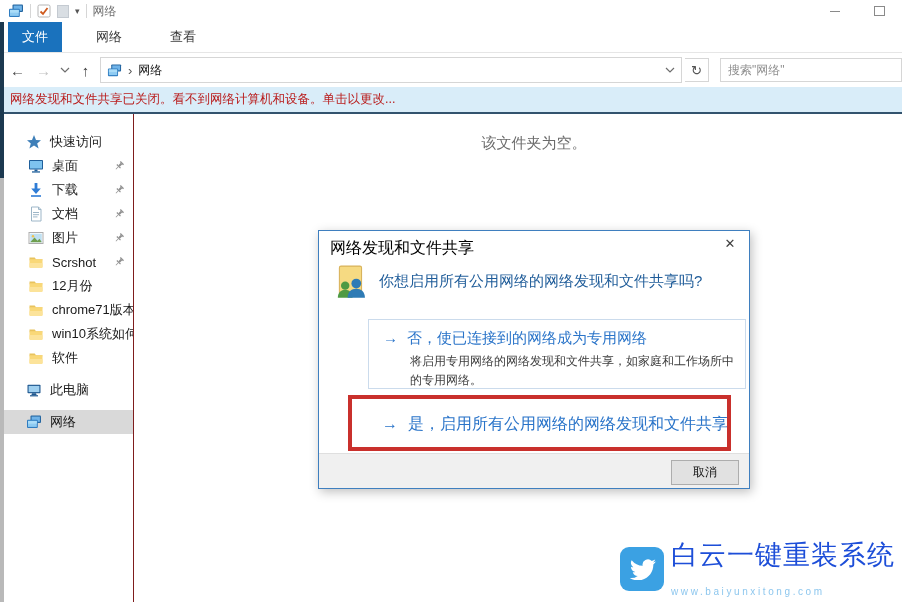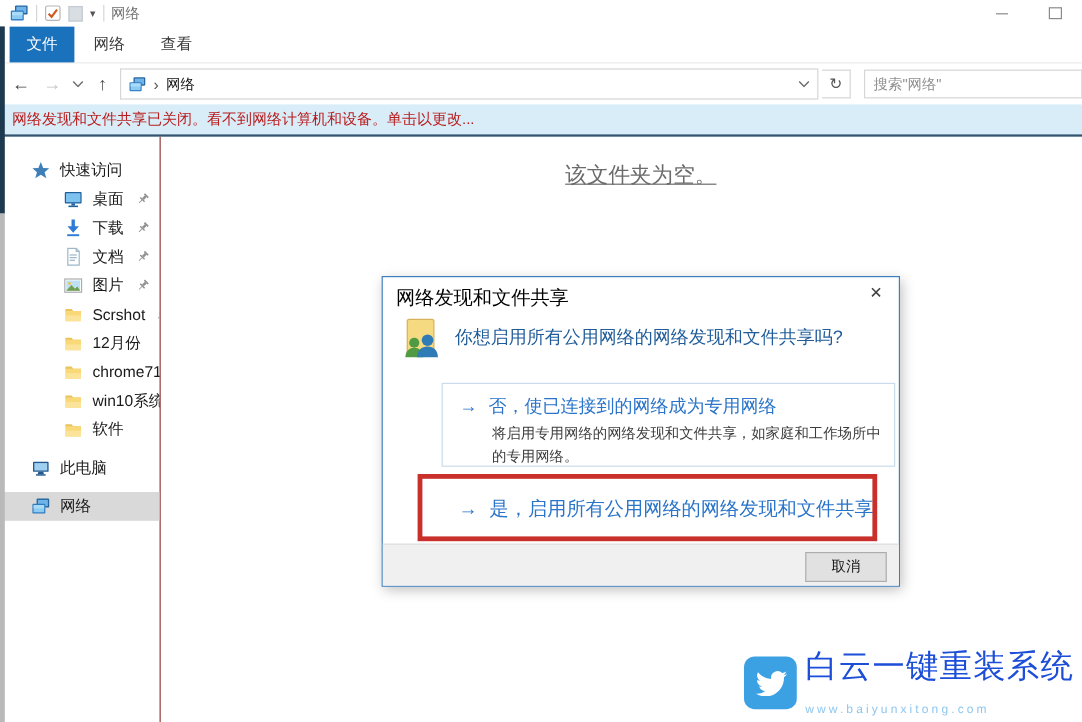--- a/index.html
+++ b/index.html
@@ -10,46 +10,46 @@
   .qat-ico{width:16px;height:16px;}
   .sep{width:1px;height:14px;background:#d6d6d6;}
   .clip-ico{width:14px;height:14px;}
   .gray-ico{width:12px;height:13px;background:#d9dee3;border:1px solid #c4cad1;box-sizing:border-box;}
   .caret{font-size:9px;color:#555;}
   .win-title{color:#6f6f6f;font-size:12px;margin-left:6px;}
   .win-controls{position:absolute;right:0;top:0;height:22px;display:flex;}
   .wc{width:45px;height:22px;display:flex;align-items:center;justify-content:center;}
   .min-glyph{width:10px;height:1px;background:#8a8a8a;}
   .max-glyph{width:9px;height:8px;border:1px solid #8a8a8a;}
-  .tabs{display:flex;align-items:stretch;height:30px;padding-left:8px;border-bottom:1px solid #e6e6e6;gap:2px;background:#fff;}
+  .tabs{display:flex;align-items:stretch;height:30px;padding-left:8px;border-bottom:1px solid #e6e6e6;gap:20px;background:#fff;}
   .tab{font-size:13px;padding:6px 14px 0;color:#3b3b3b;}
   .tab.active{background:#1a72bd;color:#fff;}
   .addrrow{height:34px;display:flex;align-items:center;padding-left:6px;gap:3px;background:#fff;}
   .navbtn{width:23px;text-align:center;font-size:15px;color:#454545;}
   .navbtn.disabled{color:#c3c3c3;}
   .chevbtn{width:13px;display:flex;align-items:center;justify-content:center;}
   .addrbox{flex:1;height:24px;border:1px solid #d6d6d6;display:flex;align-items:center;padding:0 6px;gap:6px;min-width:0;background:#fff;}
   .bc-ico{width:15px;height:15px;flex:none;}
   .bc-chev{color:#555;font-size:13px;}
   .bc-label{font-size:12px;color:#111;}
   .addr-spacer{flex:1;}
   .refbox{width:24px;height:24px;border:1px solid #d6d6d6;border-left:none;display:flex;align-items:center;justify-content:center;font-size:13px;color:#555;box-sizing:border-box;}
   .search{width:182px;height:24px;border:1px solid #d6d6d6;margin-left:8px;padding:0 7px;font-size:12px;color:#333;outline:none;box-sizing:border-box;}
   .search::placeholder{color:#8f8f8f;}
   .notifbar{height:25px;background:#d9edf9;border-bottom:2px solid #33536e;display:flex;align-items:center;padding-left:10px;font-size:12.5px;color:#b91c1c;}
   .content{display:flex;height:488px;}
   .sidebar{width:134px;flex:none;padding-top:16px;border-right:1px solid #7f1d1d;box-sizing:border-box;overflow:hidden;background:#fff;}
   .srow{height:24px;display:flex;align-items:center;padding-left:26px;gap:8px;white-space:nowrap;font-size:13px;color:#1a1a1a;}
-  .srow.lvl1{padding-left:53px;}
+  .srow.lvl1{padding-left:28px;}
   .srow.selected{background:#d9d9d9;}
   .ico{width:16px;height:16px;flex:none;}
   .pin{width:12px;height:12px;margin-left:auto;margin-right:8px;flex:none;}
   .sgap{height:8px;}
   .main{flex:1;position:relative;background:#fff;}
-  .empty-text{position:absolute;left:400px;top:20px;transform:translateX(-50%);font-size:18px;color:#6b6b6b;text-decoration:underline;}
+  .empty-text{position:absolute;left:400px;top:20px;transform:translateX(-50%);font-size:15px;color:#6b6b6b;}
   .sliver-top{position:absolute;left:0;top:22px;width:4px;height:156px;background:#1c3950;}
   .sliver-bottom{position:absolute;left:0;top:178px;width:4px;height:424px;background:#b9b9b9;}
   .dialog{position:absolute;left:318px;top:230px;width:430px;height:257px;background:#fff;
           border:1px solid #3f7fbf;box-shadow:2px 3px 10px rgba(0,0,0,.25);box-sizing:content-box;}
   .dlg-title{position:absolute;left:11px;top:7px;font-size:16px;color:#000;}
   .dlg-close{position:absolute;right:9px;top:5px;font-size:13px;color:#404040;width:20px;text-align:center;}
   .dlg-icon{position:absolute;left:13px;top:33px;width:38px;height:38px;}
   .dlg-question{position:absolute;left:60px;top:41px;font-size:15px;color:#1f5c99;}
   .dlg-opt1{position:absolute;left:49px;top:88px;width:378px;height:70px;border:1px solid #cbdbec;box-sizing:border-box;padding:9px 0 0 14px;}
   .opt-row{display:flex;gap:9px;font-size:15px;color:#2a74c9;align-items:baseline;}

